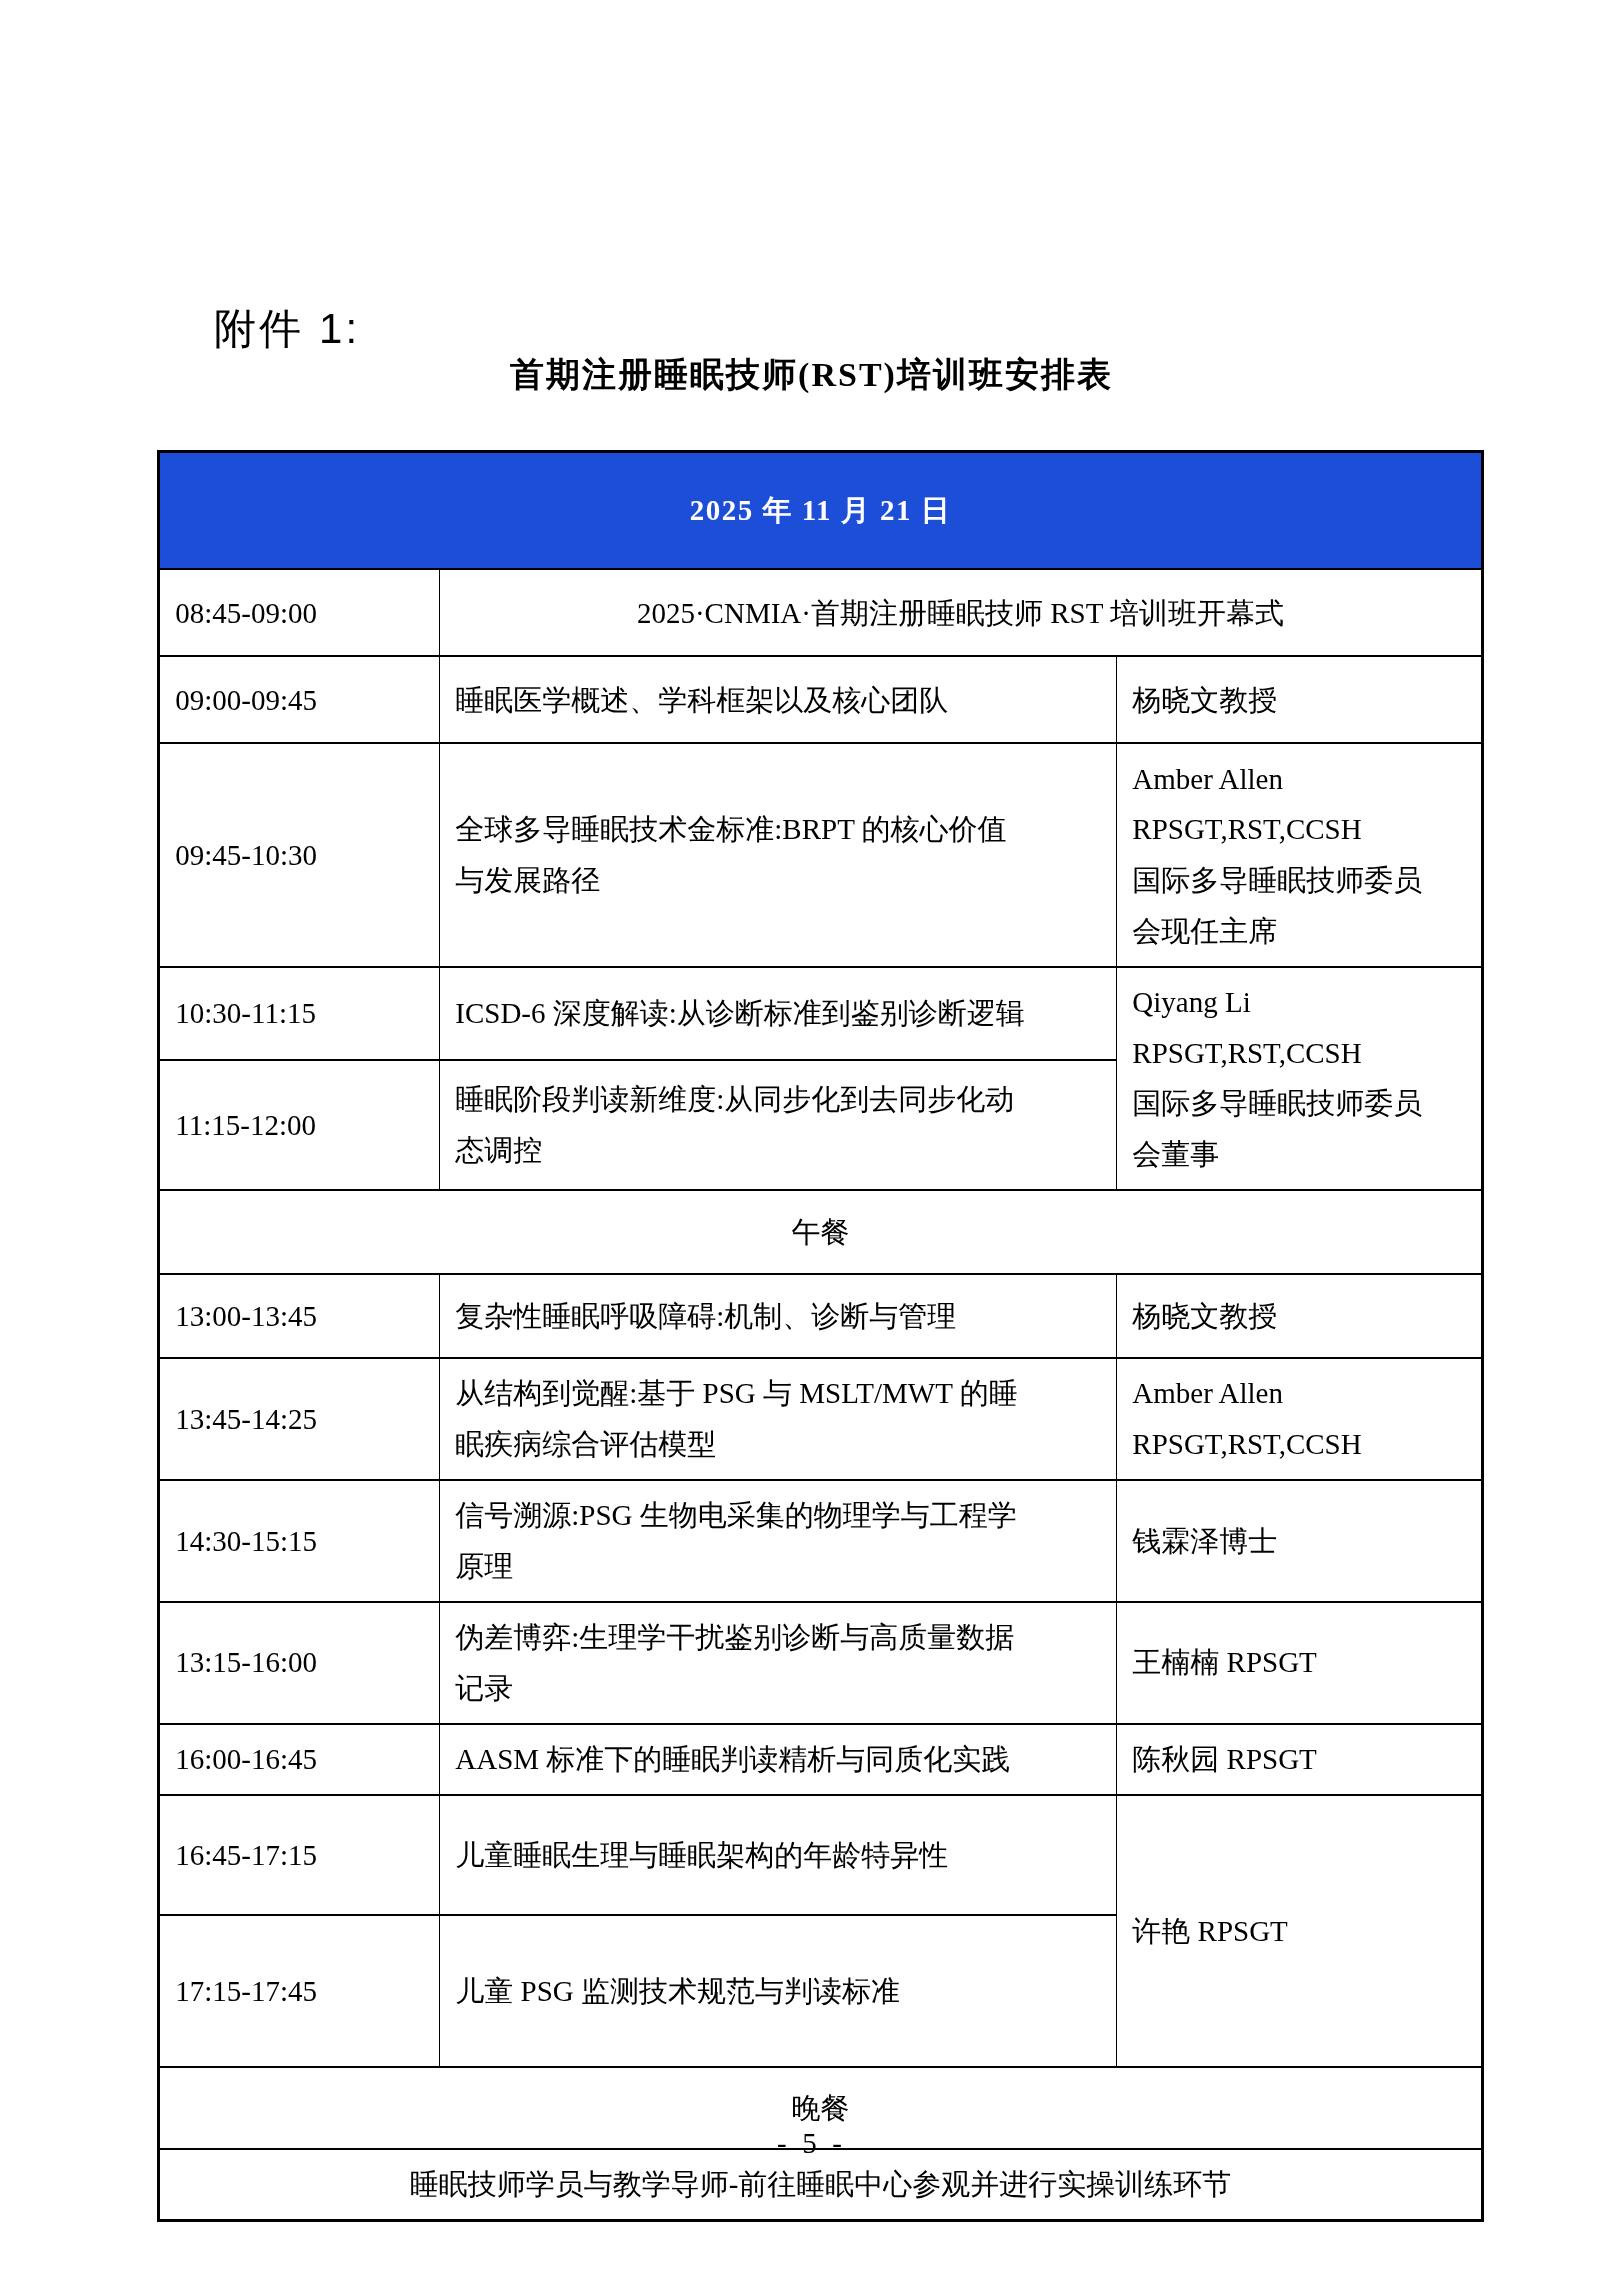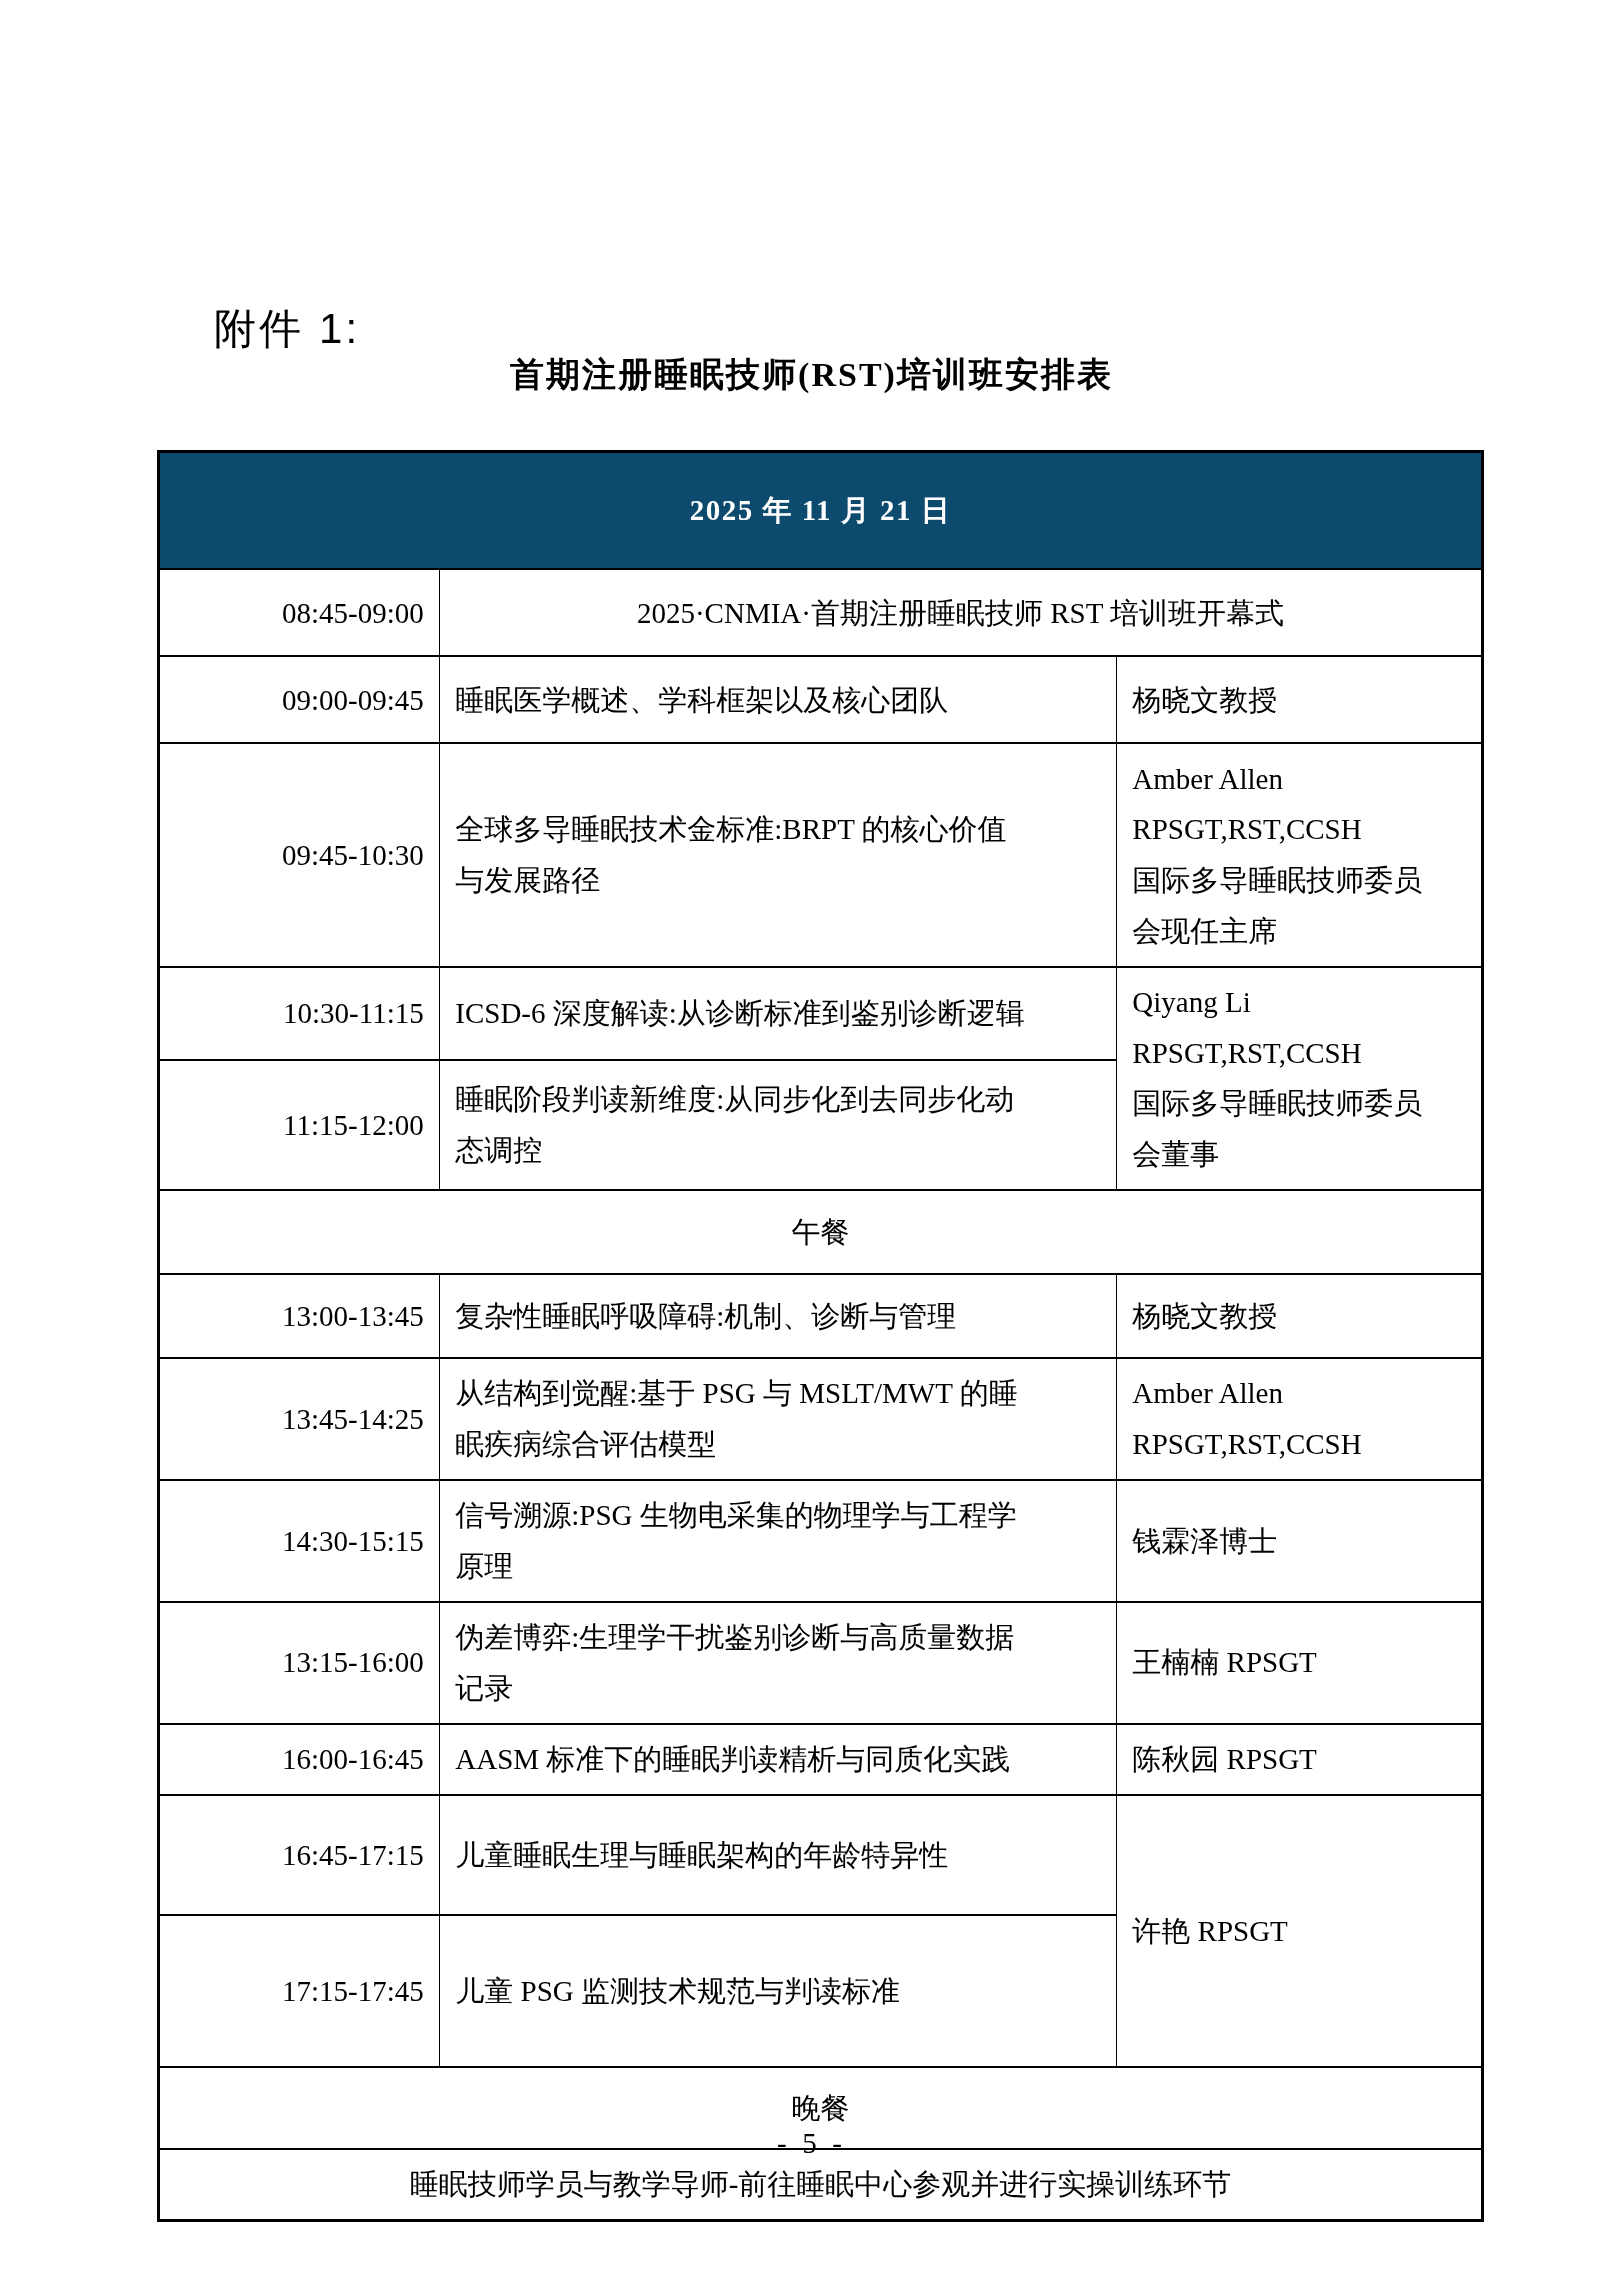--- a/index.html
+++ b/index.html
@@ -51,21 +51,21 @@
   }
   td.date-cell {
     color:#fff;
     text-align:center;
     font-weight:bold;
     font-size:34px;
     letter-spacing:1.5px;
     height:97px;
   }
   td.time {
-    text-align:right;
+    text-align:left;
     white-space:nowrap;
     padding-left:4.1px;
     padding-right:4.1px;
   }
   td.course {
     text-align:left;
     white-space:pre-line;
   }
   td.speaker {
     text-align:left;
@@ -95,21 +95,21 @@
   <div class="doc-title">首期注册睡眠技师(RST)培训班安排表</div>
 
   <table class="schedule">
     <colgroup>
       <col style="width:281px">
       <col style="width:677px">
       <col style="width:366px">
     </colgroup>
     <tbody>
       <tr>
-        <td class="date-cell" colspan="3" style="background:#0c4a6e;">2025 年 11 月 21 日</td>
+        <td class="date-cell" colspan="3" style="background:#1d4ed8;">2025 年 11 月 21 日</td>
       </tr>
 
       <tr style="height:87px">
         <td class="time">08:45-09:00</td>
         <td class="center-cell" colspan="2">2025·CNMIA·首期注册睡眠技师 RST 培训班开幕式</td>
       </tr>
 
       <tr style="height:87px">
         <td class="time">09:00-09:45</td>
         <td class="course">睡眠医学概述、学科框架以及核心团队</td>

